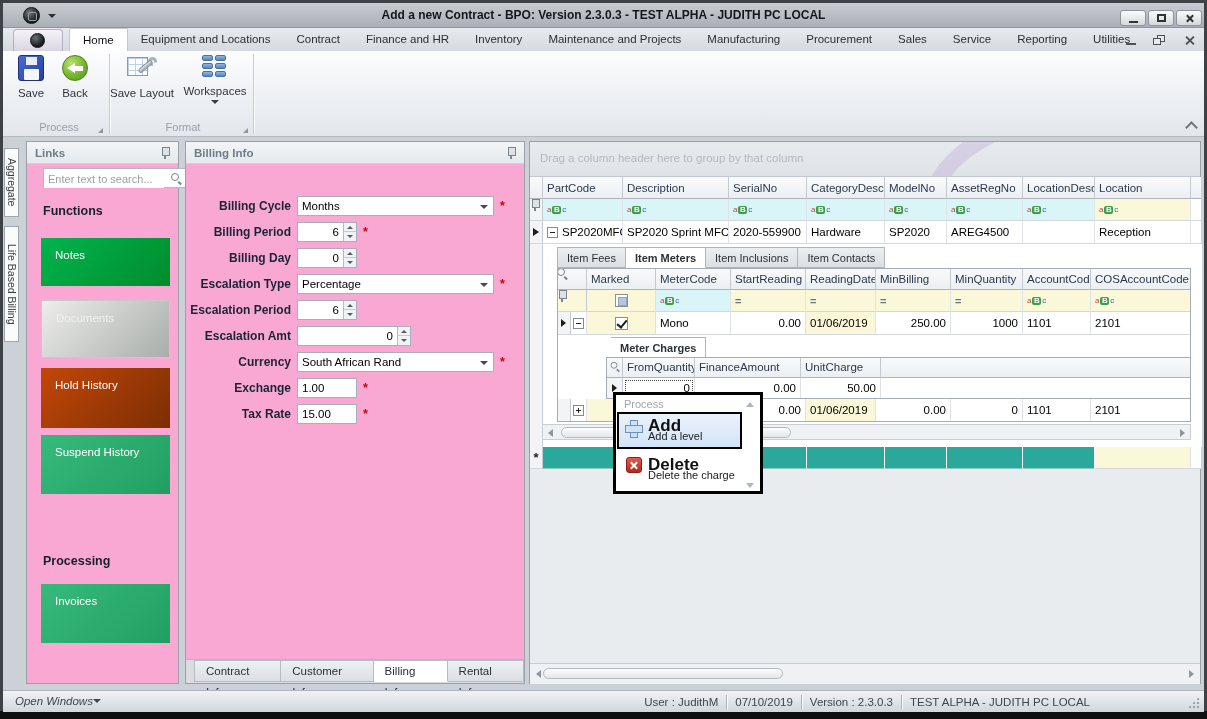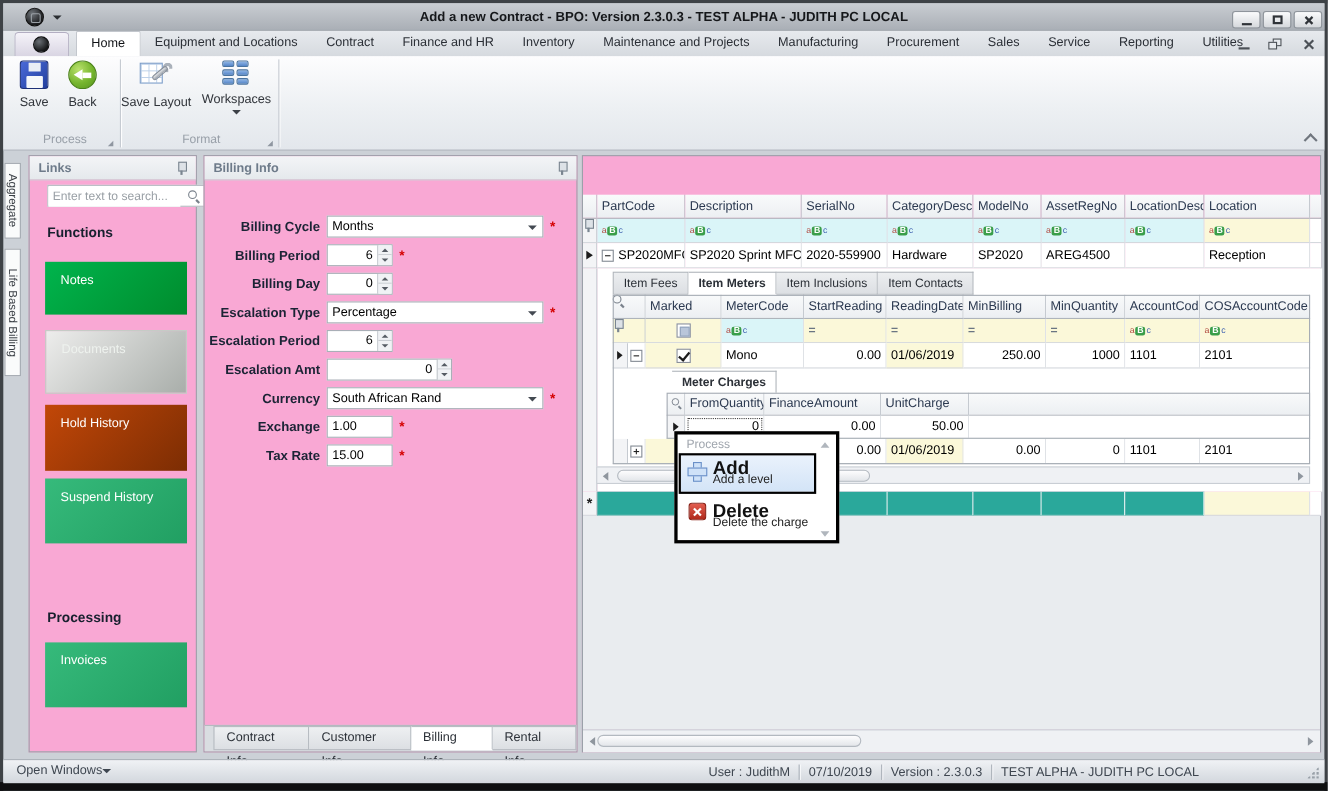--- a/index.html
+++ b/index.html
@@ -201,21 +201,21 @@
   .icon-plus::after { content:""; position:absolute; left:0; top:5px; width:16px; height:6px;
     background:#cfe2f8; border:1px solid #6a90c8; }
   .icon-del { position:absolute; left:7px; top:4px; width:16px; height:16px; border-radius:3px;
     background:linear-gradient(#e25d4f,#b02a1c); border:1px solid #8c2016; }
   .icon-del::before,.icon-del::after { content:""; position:absolute; left:6px; top:3px; width:2px; height:9px; background:#fff; }
   .icon-del::before{ transform:rotate(45deg);} .icon-del::after{ transform:rotate(-45deg);}
 
   
   #statusbar { left:3px; top:690px; width:1201px; height:22px;
     background:linear-gradient(#f0f2f5,#d2d7dd); border-top:1px solid #aeb4bb; font-size:11.5px; color:#3e4650; }
-  #sb-left { left:12px; top:4px; display:flex; align-items:center; gap:0; }
+  #sb-left { left:12px; top:4px; display:flex; align-items:center; gap:0;font-style:italic; }
   #sb-left .dda { width:0; height:0; border-left:4px solid transparent; border-right:4px solid transparent; border-top:4px solid #3e4650; }
   #sb-right { right:114px; top:0; height:100%; display:flex; align-items:center; }
   .sb-sep { width:1px; height:14px; background:#aab1b9; box-shadow:1px 0 0 #fbfcfd; margin:0 8px; }
   #grip { right:5px; bottom:4px; width:11px; height:11px;
     background-image:radial-gradient(#98a0a8 1.2px, transparent 1.3px); background-size:4px 4px;
     clip-path:polygon(100% 0, 100% 100%, 0 100%); }
 </style>
 </head>
 <body>
 
@@ -428,20 +428,23 @@
 
     <div class="btabs">
       <div class="btab">Contract Info</div>
       <div class="btab">Customer Info</div>
       <div class="btab active">Billing Info</div>
       <div class="btab">Rental Info</div>
     </div>
   </div>
 
   <div class="abs panel" style="left:529px;top:141px;width:672px;height:543px">
+    <div class="abs" id="groupby">
+      <div class="abs" id="groupby-hint">Drag a column header here to group by that column</div>
+    </div>
 
     <div class="gr" style="left:0;top:35px;height:22px">
       <div class="gc oi hd"></div>
       <div class="gc o1 hd">PartCode</div>
       <div class="gc o2 hd">Description</div>
       <div class="gc o3 hd">SerialNo</div>
       <div class="gc o4 hd">CategoryDesc</div>
       <div class="gc o5 hd">ModelNo</div>
       <div class="gc o6 hd">AssetRegNo</div>
       <div class="gc o7 hd">LocationDesc</div>

